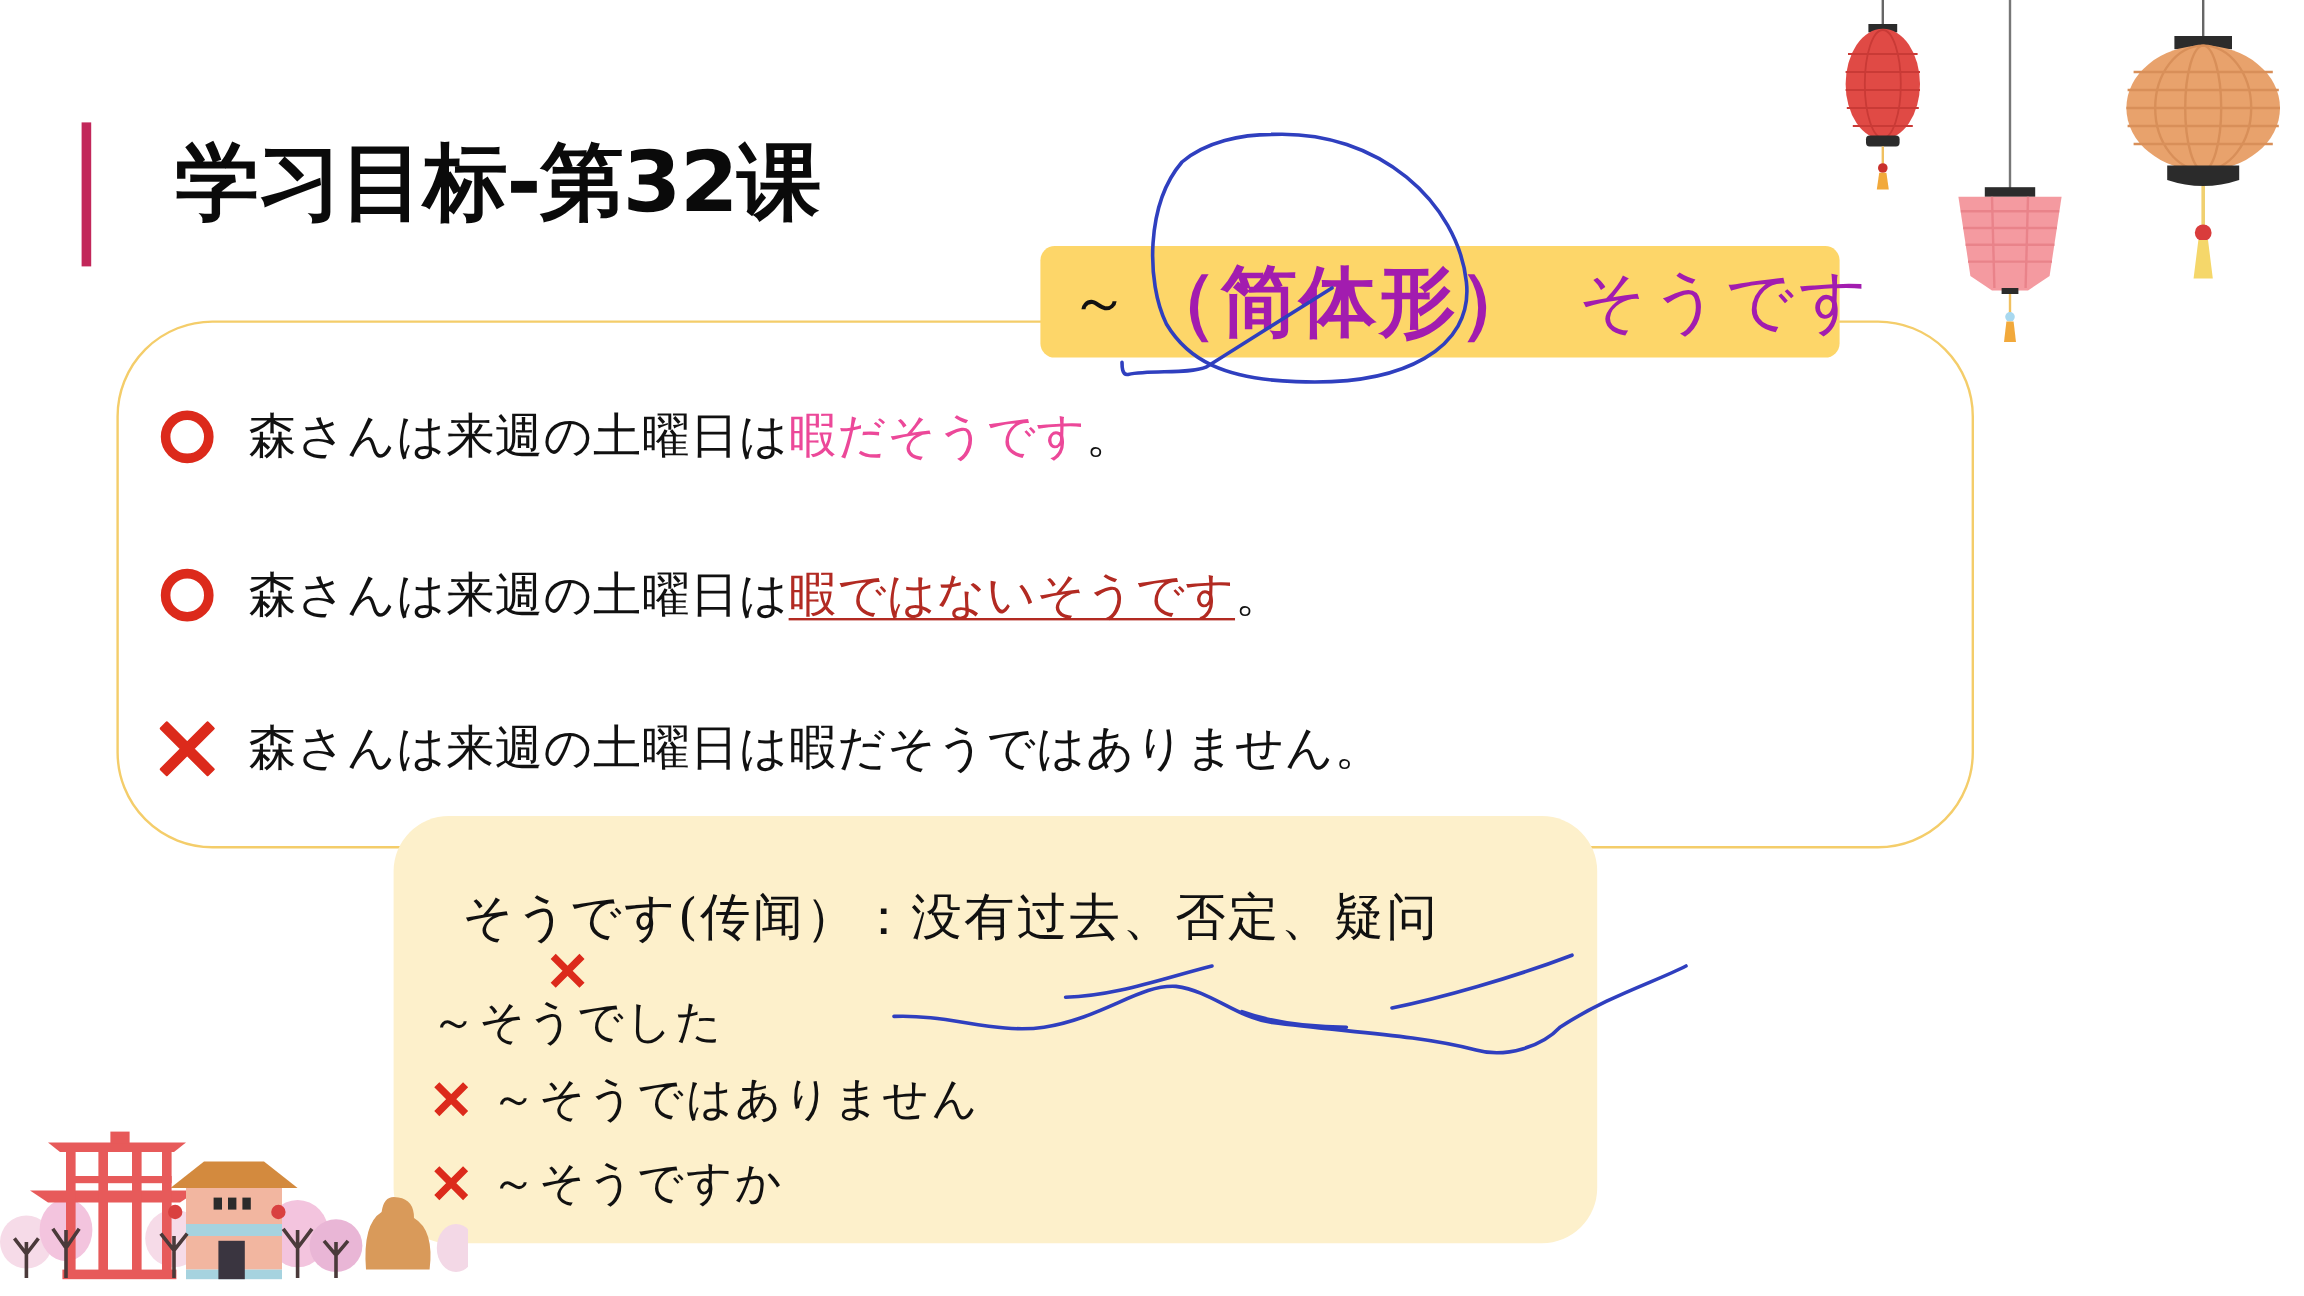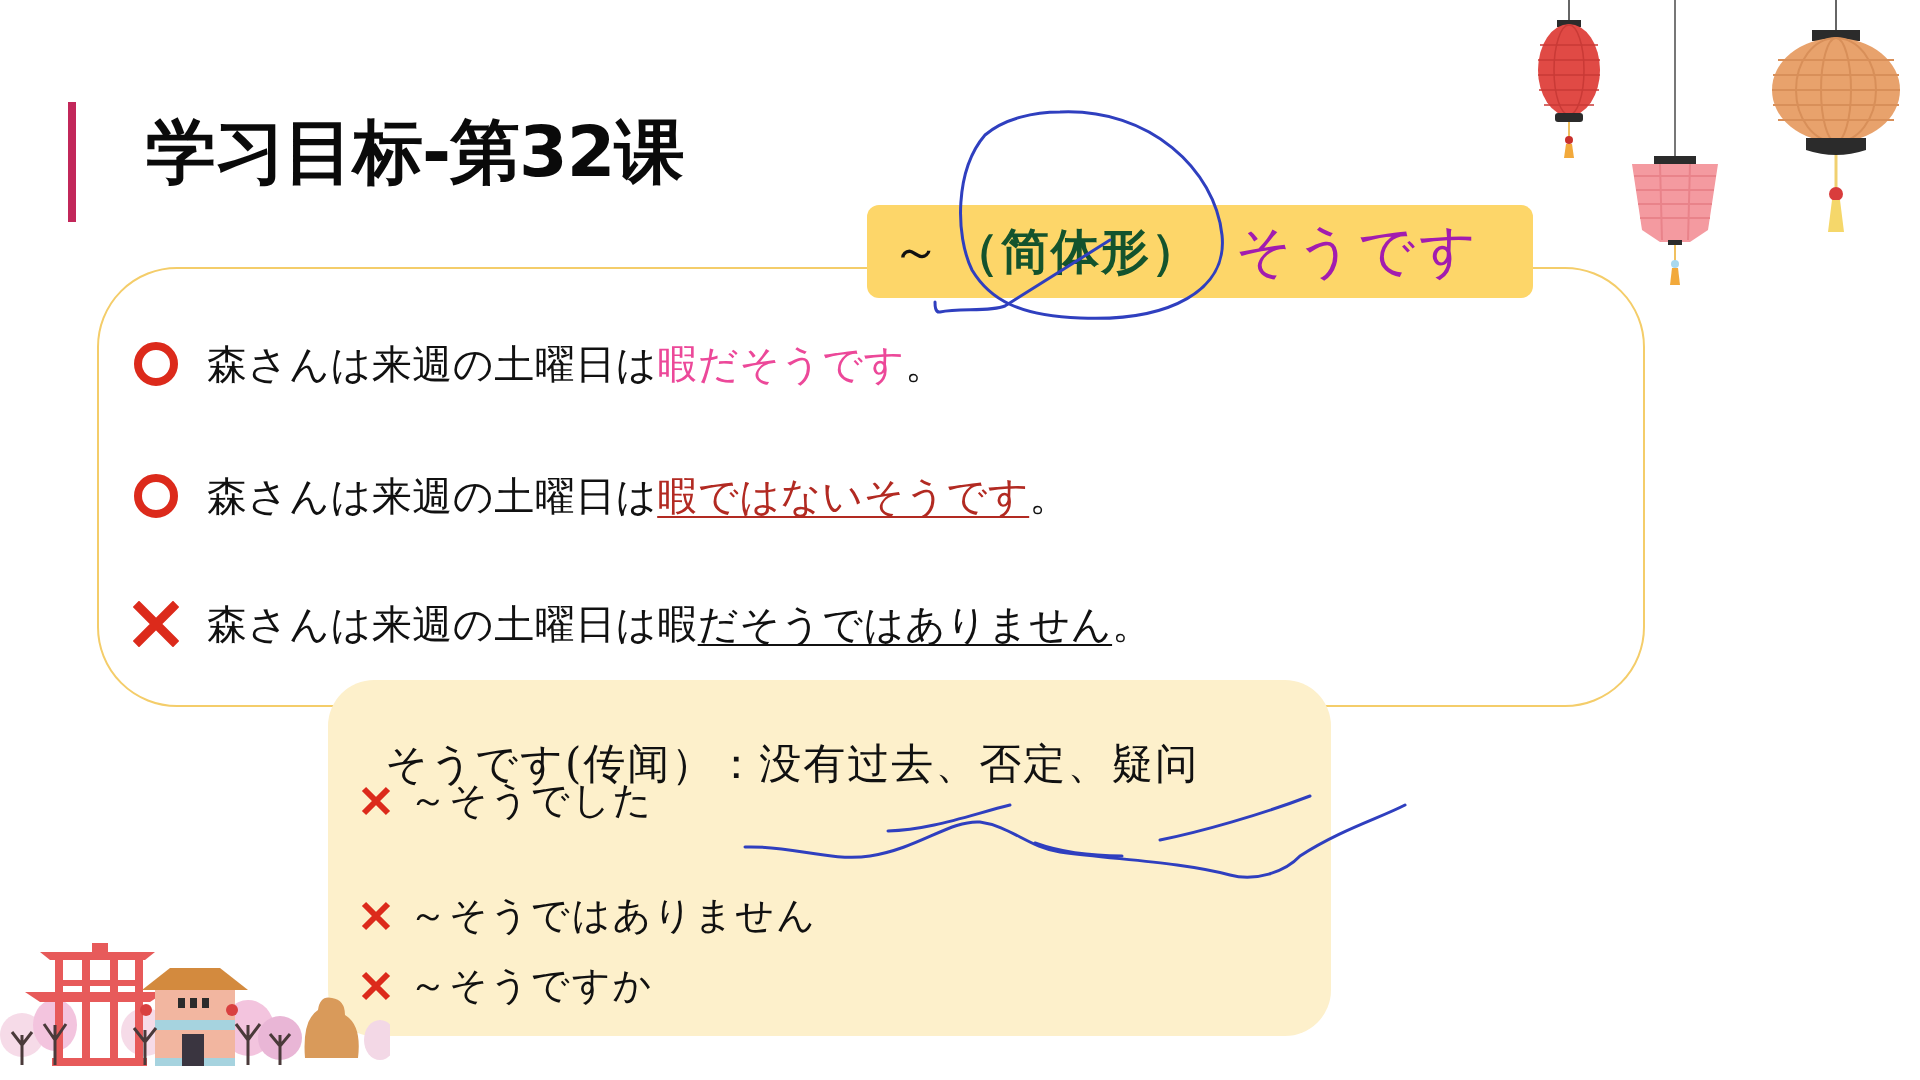--- a/index.html
+++ b/index.html
@@ -8,30 +8,30 @@
 
   .slide { position: absolute; left: 0; top: 0; width: 1920px; height: 1080px; background: #ffffff; padding-left: 16px; }
 
   .accent-bar { position: absolute; left: 68px; top: 102px; width: 8px; height: 120px; background: #c2275a; }
   .title { position: absolute; left: 146px; top: 108px; font-size: 70px; font-weight: bold; letter-spacing: -1px; color: #0a0a0a; line-height: 88px; font-family: "DejaVu Sans", sans-serif; white-space: nowrap; }
 
   .outer-panel { position: absolute; left: 97px; top: 267px; width: 1548px; height: 440px; border: 2px solid #f4cd6a; border-radius: 80px; background: #ffffff; }
 
   .banner { position: absolute; left: 867px; top: 205px; width: 666px; height: 93px; background: #fdd669; border-radius: 12px; display: flex; align-items: center; padding-left: 24px; white-space: nowrap; }
   .banner .tilde { font-size: 50px; color: #111; font-family: "DejaVu Serif", serif; margin-right: 10px; }
-  .banner .form { font-size: 48px; color: #14532d; font-weight: bold; font-family: "DejaVu Serif", serif; letter-spacing: 2px; }
+  .banner .form { font-size: 64px; color: #a21caf; font-weight: bold; font-family: "DejaVu Serif", serif; letter-spacing: 2px; }
   .banner .soudesu { font-size: 56px; color: #a21caf; font-family: "DejaVu Serif", serif; margin-left: 34px; letter-spacing: 4px; }
 
   .sentence-row { position: absolute; left: 133px; display: flex; align-items: center; white-space: nowrap; }
   .mark { width: 46px; height: 46px; display: inline-flex; align-items: center; justify-content: center; margin-right: 28px; }
   .mark-circle { width: 44px; height: 44px; border-radius: 50%; border: 8px solid #dc2a1b; }
   .sentence { font-size: 40px; font-family: "DejaVu Sans", sans-serif; letter-spacing: 0.5px; color: #111; line-height: 52px; }
   .sentence .red { color: #ec4899; }
   .sentence .ul-red { color: #b22a22; text-decoration: underline; text-decoration-color: #b22a22; text-underline-offset: 6px; text-decoration-thickness: 2px; }
-  .sentence .ul-black { text-decoration: underline; text-underline-offset: 6px; text-decoration-thickness: 2px; }
+  .sentence .ul-black { text-underline-offset: 6px; text-decoration-thickness: 2px; }
 
   .note-panel { position: absolute; left: 328px; top: 680px; width: 1003px; height: 356px; background: #fdf0cb; border-radius: 46px; }
   .note-heading { position: absolute; left: 385px; top: 736px; font-size: 42px; font-family: "DejaVu Serif", serif; white-space: nowrap; color: #111; letter-spacing: 2px; }
   .note-item { position: absolute; left: 359px; display: flex; align-items: center; white-space: nowrap; }
   .note-item .x { width: 34px; height: 34px; margin-right: 16px; }
   .note-item .txt { font-size: 38px; font-family: "DejaVu Serif", serif; color: #111; letter-spacing: 2px; }
 
   .ink { position: absolute; left: 0; top: 0; width: 1920px; height: 1080px; pointer-events: none; }
   .decor { position: absolute; }
 </style>
@@ -70,21 +70,21 @@
       <svg width="46" height="46" viewBox="0 0 46 46">
           <path d="M6 6 L40 40 M40 6 L6 40" stroke="#dc2a1b" stroke-width="9" stroke-linecap="square"></path>
         </svg>
     </span>
     <span class="sentence"><span>森さんは来週の土曜日は暇</span><span class="ul-black">だそうではありません</span><span>。</span></span>
   </div>
 
   <div class="note-panel"></div>
   <div class="note-heading">そうです(传闻）：没有过去、否定、疑问</div>
 
-  <div class="note-item" style="top:775px;">
+  <div class="note-item" style="top:792px;flex-direction:column;">
     <svg class="x" viewBox="0 0 34 34">
         <path d="M5 5 L29 29 M29 5 L5 29" stroke="#dc2a1b" stroke-width="6"></path>
       </svg>
     <span class="txt">～そうでした</span>
   </div>
   <div class="note-item" style="top:960px;">
     <svg class="x" viewBox="0 0 34 34">
         <path d="M5 5 L29 29 M29 5 L5 29" stroke="#dc2a1b" stroke-width="6"></path>
       </svg>
     <span class="txt">～そうですか</span>

